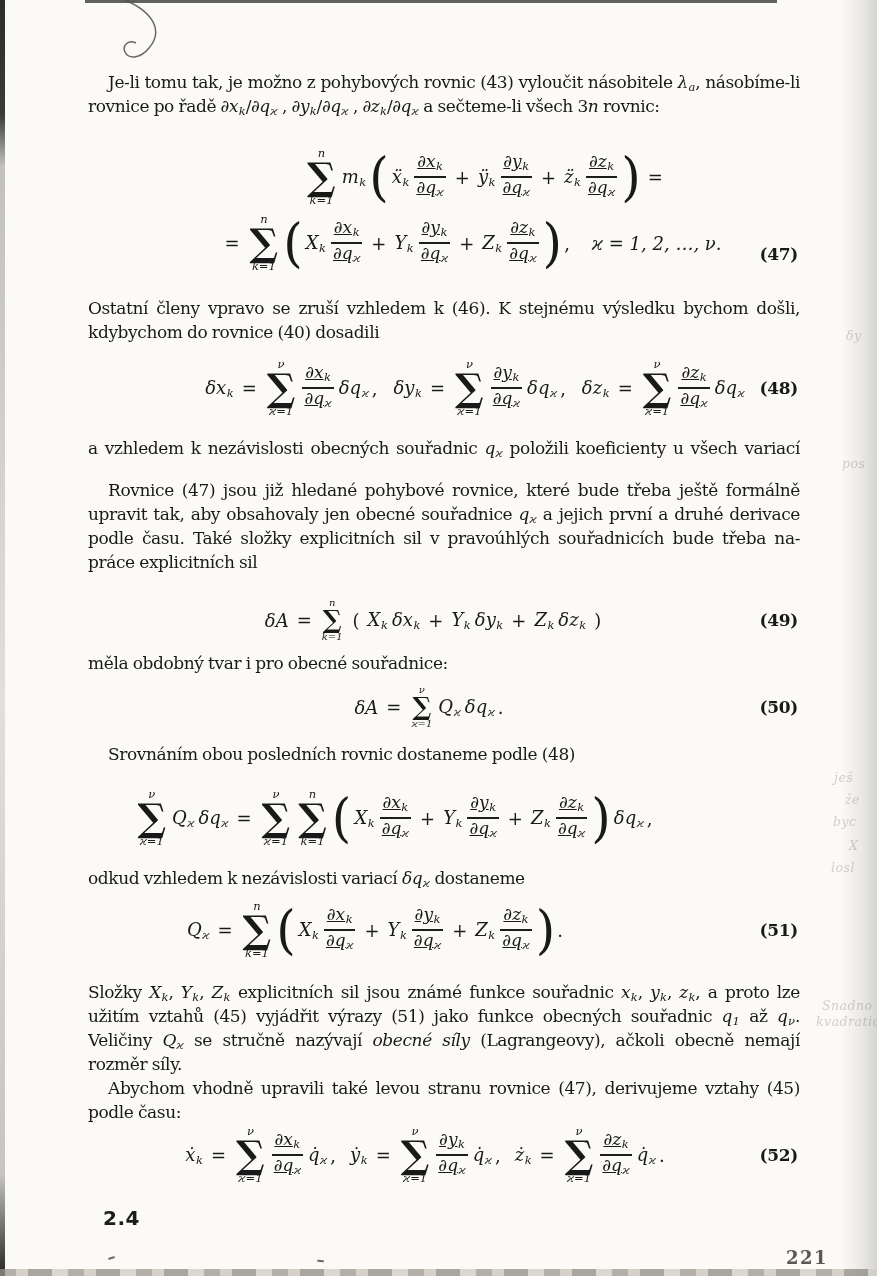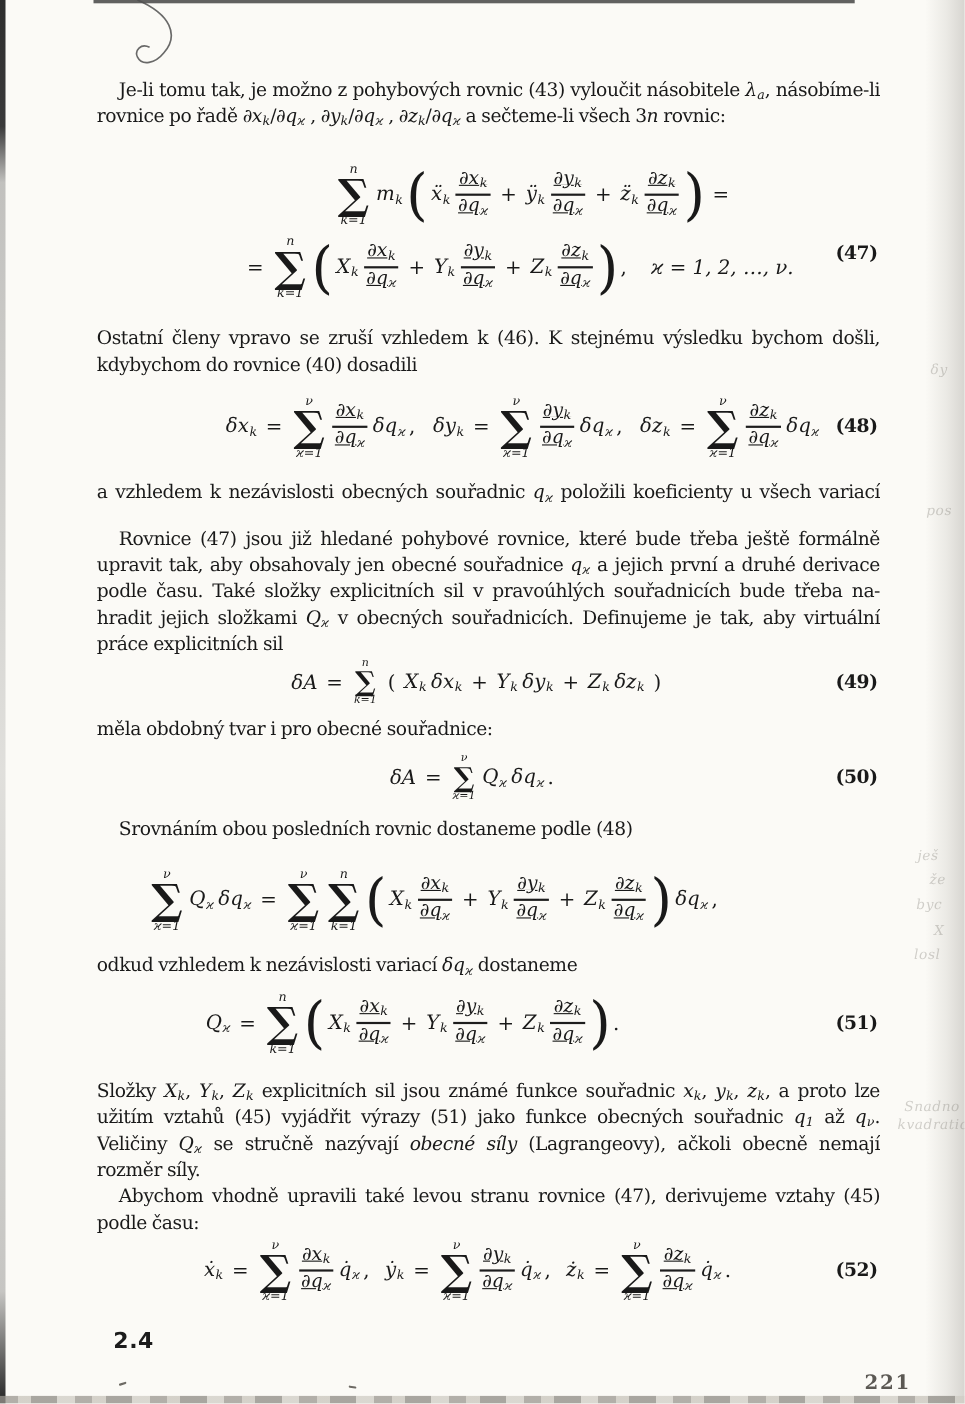--- a/index.html
+++ b/index.html
@@ -142,21 +142,21 @@
         <span class="frac">
           <span class="fr"><span class="mi">∂z</span><span class="msub">k</span></span>
           <span class="bar"></span>
           <span class="fr"><span class="mi">∂q</span><span class="msub">ϰ</span></span>
         </span>
         <span class="bigp">)</span>
         <span class="op tight">,</span>
         <span class="" style="display: inline-block; width: 10px;"></span>
         <span class="mtxt">ϰ = 1, 2, …, ν.</span>
       </div>
-    <span class="eq-num" style="top:72px">(47)</span>
+    <span class="eq-num" style="top:96px">(47)</span>
   </div>
 
   <div class="para" style="top:296px">
       <div class="pline"><span class="rm">Ostatní členy vpravo se zruší vzhledem k (46). K stejnému výsledku bychom došli,</span></div>
       <div class="pline lastline"><span class="rm">kdybychom do rovnice (40) dosadili</span></div>
     </div>
 
   <div class="eq" style="top:359px;height:58px">
     <div class="eq-line" style="left:31px">
         <span class="vr"><span class="mi">δx</span><span class="msub">k</span></span>
@@ -206,21 +206,20 @@
     <span class="eq-num center">(48)</span>
   </div>
 
   <div class="para" style="top:436px">
       <div class="pline"><span class="rm">a vzhledem k nezávislosti obecných souřadnic </span><span class="mi">q</span><span class="msub">ϰ</span><span class="rm"> položili koeficienty u všech variací</span></div>
     </div>
   <div class="para" style="top:478px">
       <div class="pline indent"><span class="rm">Rovnice (47) jsou již hledané pohybové rovnice, které bude třeba ještě formálně</span></div>
       <div class="pline"><span class="rm">upravit tak, aby obsahovaly jen obecné souřadnice </span><span class="mi">q</span><span class="msub">ϰ</span><span class="rm"> a jejich první a druhé derivace</span></div>
       <div class="pline"><span class="rm">podle času. Také složky explicitních sil v pravoúhlých souřadnicích bude třeba na-</span></div>
-      <div class="pline"><span class="rm">hradit jejich složkami </span><span class="mi">Q</span><span class="msub">ϰ</span><span class="rm"> v obecných souřadnicích. Definujeme je tak, aby virtuální</span></div>
       <div class="pline lastline"><span class="rm">práce explicitních sil</span></div>
     </div>
 
   <div class="eq" style="top:598px;height:44px">
     <div class="eq-line" style="left:-9px">
         <span class="vr"><span class="mi">δA</span></span>
         <span class="op">=</span>
         <span class="sum sm">
           <span class="lim">n</span>
           <span class="sigma">∑</span>

